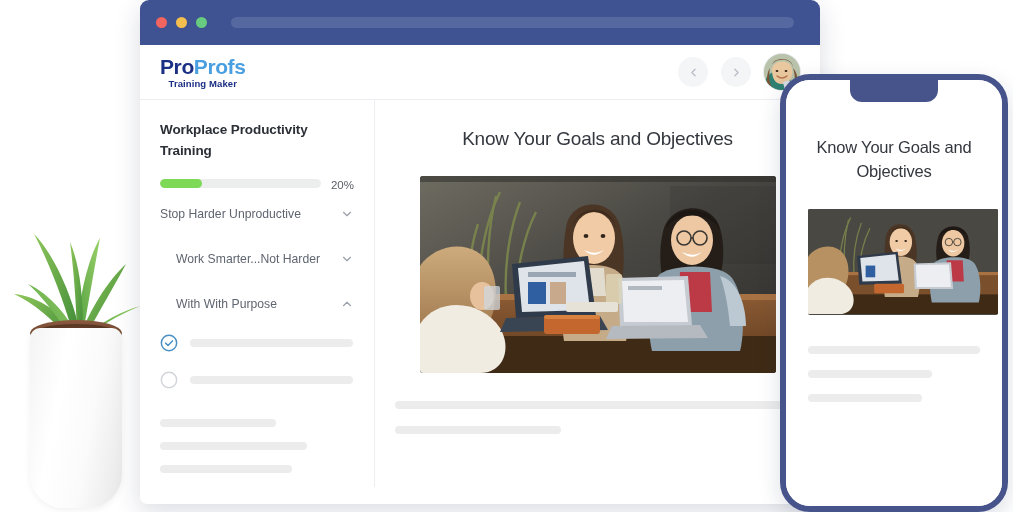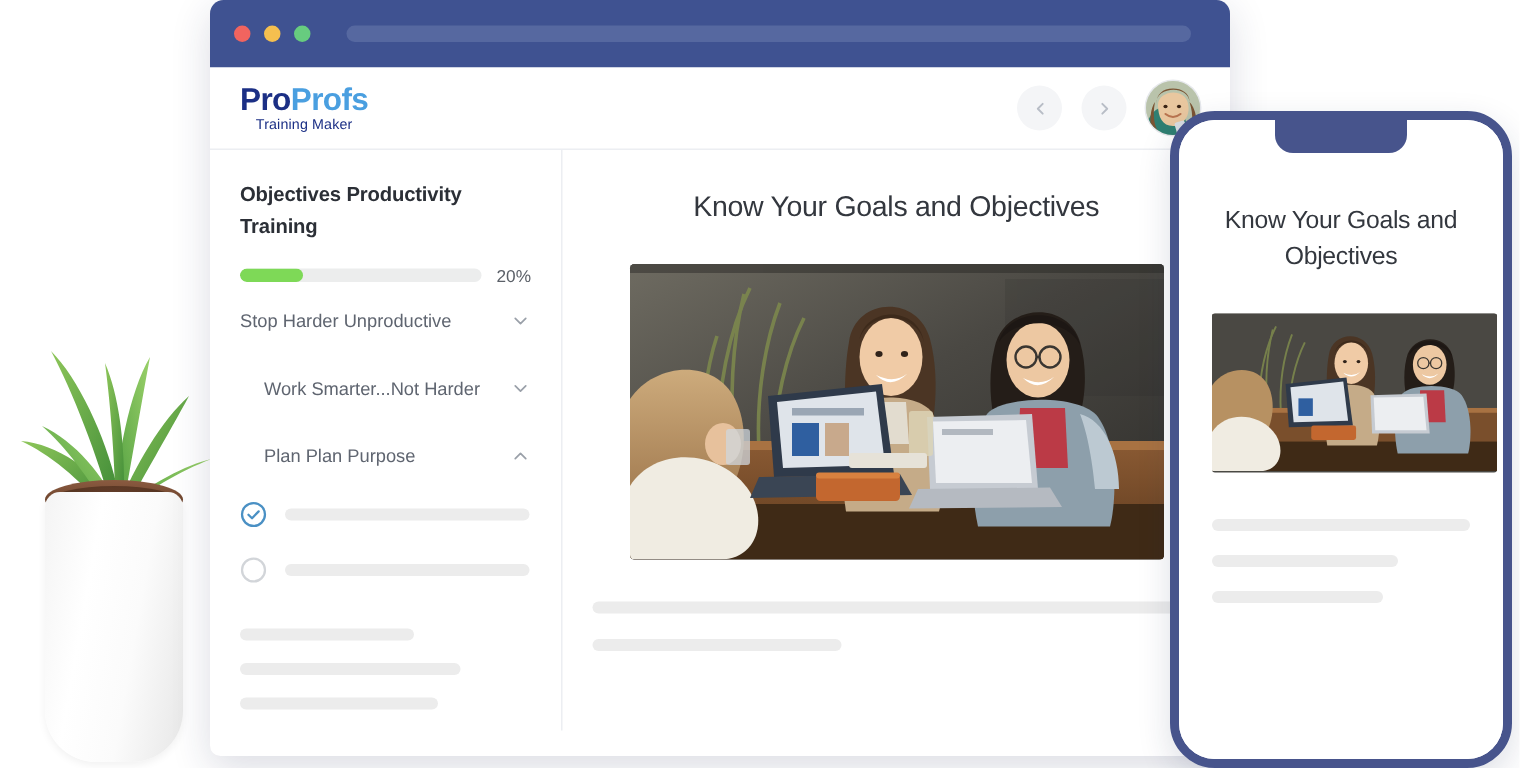--- a/index.html
+++ b/index.html
@@ -51,21 +51,21 @@
   .app-header {
     height:55px; border-bottom:1px solid #eceef2;
     display:flex; align-items:center; justify-content:space-between;
     padding:0 20px 0 20px; background:#fff;
   }
   .logo { line-height:1; user-select:none; }
   .logo-top { font-size:21px; font-weight:bold; letter-spacing:-.4px; }
   .logo-pro { color:#1b2f85; }
   .logo-profs { color:#4a9fe0; }
   .logo-sub {
-    font-size:9.5px; font-weight:normal; color:#1b2f85;
+    font-size:9.5px; font-weight:bold; color:#1b2f85;
     text-align:center; margin-top:2px; letter-spacing:.1px;
   }
   .header-right { display:flex; align-items:center; gap:13px; }
   .navbtn {
     width:30px; height:30px; border-radius:50%; background:#f4f5f7;
     display:flex; align-items:center; justify-content:center;
   }
   .navbtn svg { display:block; }
   .avatar {
     width:36px; height:36px; border-radius:50%; overflow:hidden;
@@ -212,21 +212,21 @@
             <path d="M13 22 Q18 26 23 22" stroke="#b9744f" stroke-width="1.4" fill="none" stroke-linecap="round"></path>
             <rect x="20" y="27" width="7" height="10" rx="1.4" fill="#d8dde2" transform="rotate(-16 23 32)"></rect>
           </svg>
         </div>
       </div>
     </div>
 
     <div class="app-body">
 
       <div class="sidebar">
-        <div class="course-title">Objectives Productivity Training</div>
+        <div class="course-title">Workplace Productivity Training</div>
 
         <div class="progress-row">
           <div class="progress-track">
             <div class="progress-fill" id="progress-fill" style="width: 26%;"></div>
           </div>
           <div class="progress-pct">20%</div>
         </div>
 
         <div class="module">
           <span>Stop Harder Unproductive</span>
@@ -236,21 +236,21 @@
         </div>
 
         <div class="module">
           <span>Work Smarter...Not Harder</span>
           <svg class="chev" viewBox="0 0 24 24" fill="none" stroke="#9aa0a9" stroke-width="2" stroke-linecap="round" stroke-linejoin="round">
             <polyline points="6 9 12 15 18 9"></polyline>
           </svg>
         </div>
 
         <div class="module">
-          <span>Plan Plan Purpose</span>
+          <span>With With Purpose</span>
           <svg class="chev" viewBox="0 0 24 24" fill="none" stroke="#9aa0a9" stroke-width="2" stroke-linecap="round" stroke-linejoin="round">
             <polyline points="18 15 12 9 6 15"></polyline>
           </svg>
         </div>
 
         <div class="task-row">
           <svg class="circ" viewBox="0 0 24 24" fill="none" stroke="#4a90c4" stroke-width="2" stroke-linecap="round" stroke-linejoin="round">
             <circle cx="12" cy="12" r="10.2"></circle>
             <polyline points="7.5 12.2 10.7 15.3 16.6 9.2"></polyline>
           </svg>

